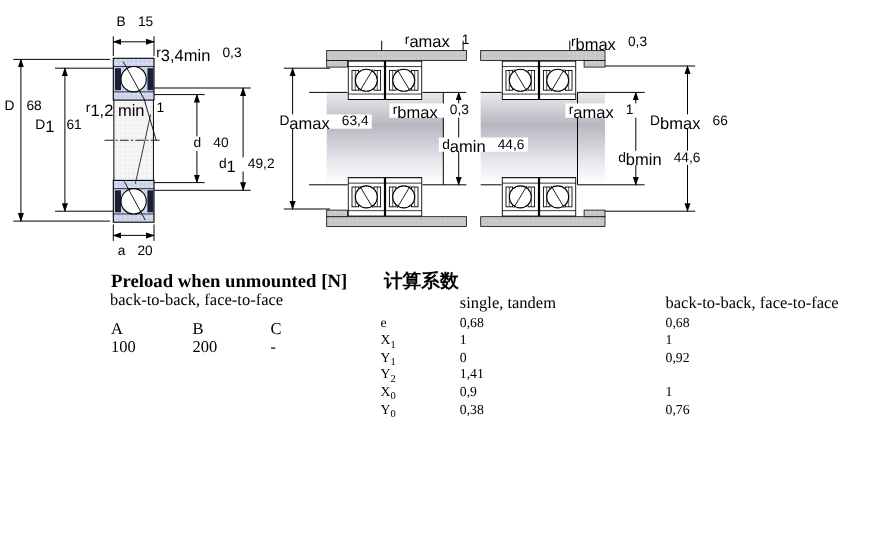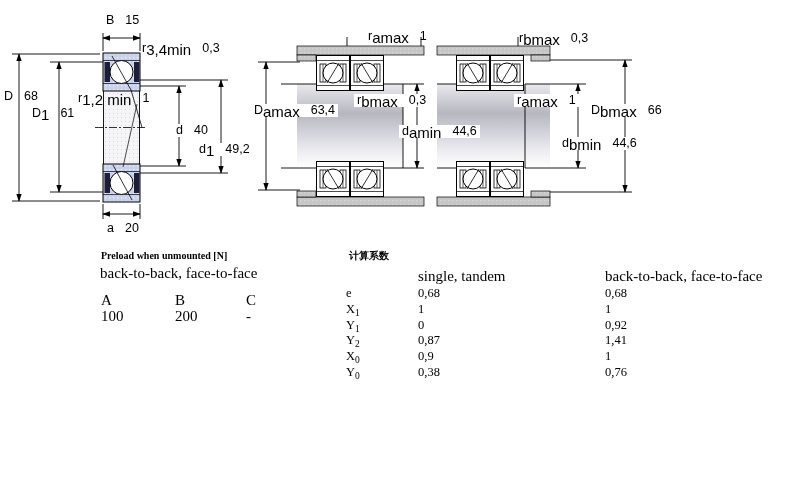--- a/index.html
+++ b/index.html
@@ -10,21 +10,21 @@
   svg{position:absolute;left:0;top:0}
   .dim{
     position:absolute;font-family:"Liberation Sans",sans-serif;
     font-size:12.5px;line-height:13px;white-space:nowrap;
   }
   .dim sub{font-size:15px;line-height:0;vertical-align:-3px}
   .dim .val{margin-left:11px}
   .dim.bg{background:#fff;padding:0 3px}
   .txt{position:absolute;white-space:nowrap;font-size:15px;line-height:14px}
   .b{font-weight:bold}
-  .t13{font-size:10px}
+  .t13{font-size:17px}
   .pcellA{display:inline-block;width:74px}
   .pcellB{display:inline-block;width:71px}
   .ftable{position:absolute;left:346px;top:286px;width:440px}
   .frow{display:flex;height:15.8px;align-items:baseline;font-size:12.5px}
   .fsym{width:72px}
   .fsym sub{font-size:9.5px;line-height:0;vertical-align:-3px}
   .fv1{width:187px}
 </style>
 </head>
 <body>
@@ -218,21 +218,20 @@
       <span class="fv1">1</span>
       <span class="fv2">1</span>
     </div>
   <div class="frow">
       <span class="fsym"><span>Y</span><sub>1</sub></span>
       <span class="fv1">0</span>
       <span class="fv2">0,92</span>
     </div>
   <div class="frow">
       <span class="fsym"><span>Y</span><sub>2</sub></span>
-      <span class="fv1">0,87</span>
       <span class="fv2">1,41</span>
     </div>
   <div class="frow">
       <span class="fsym"><span>X</span><sub>0</sub></span>
       <span class="fv1">0,9</span>
       <span class="fv2">1</span>
     </div>
   <div class="frow">
       <span class="fsym"><span>Y</span><sub>0</sub></span>
       <span class="fv1">0,38</span>

